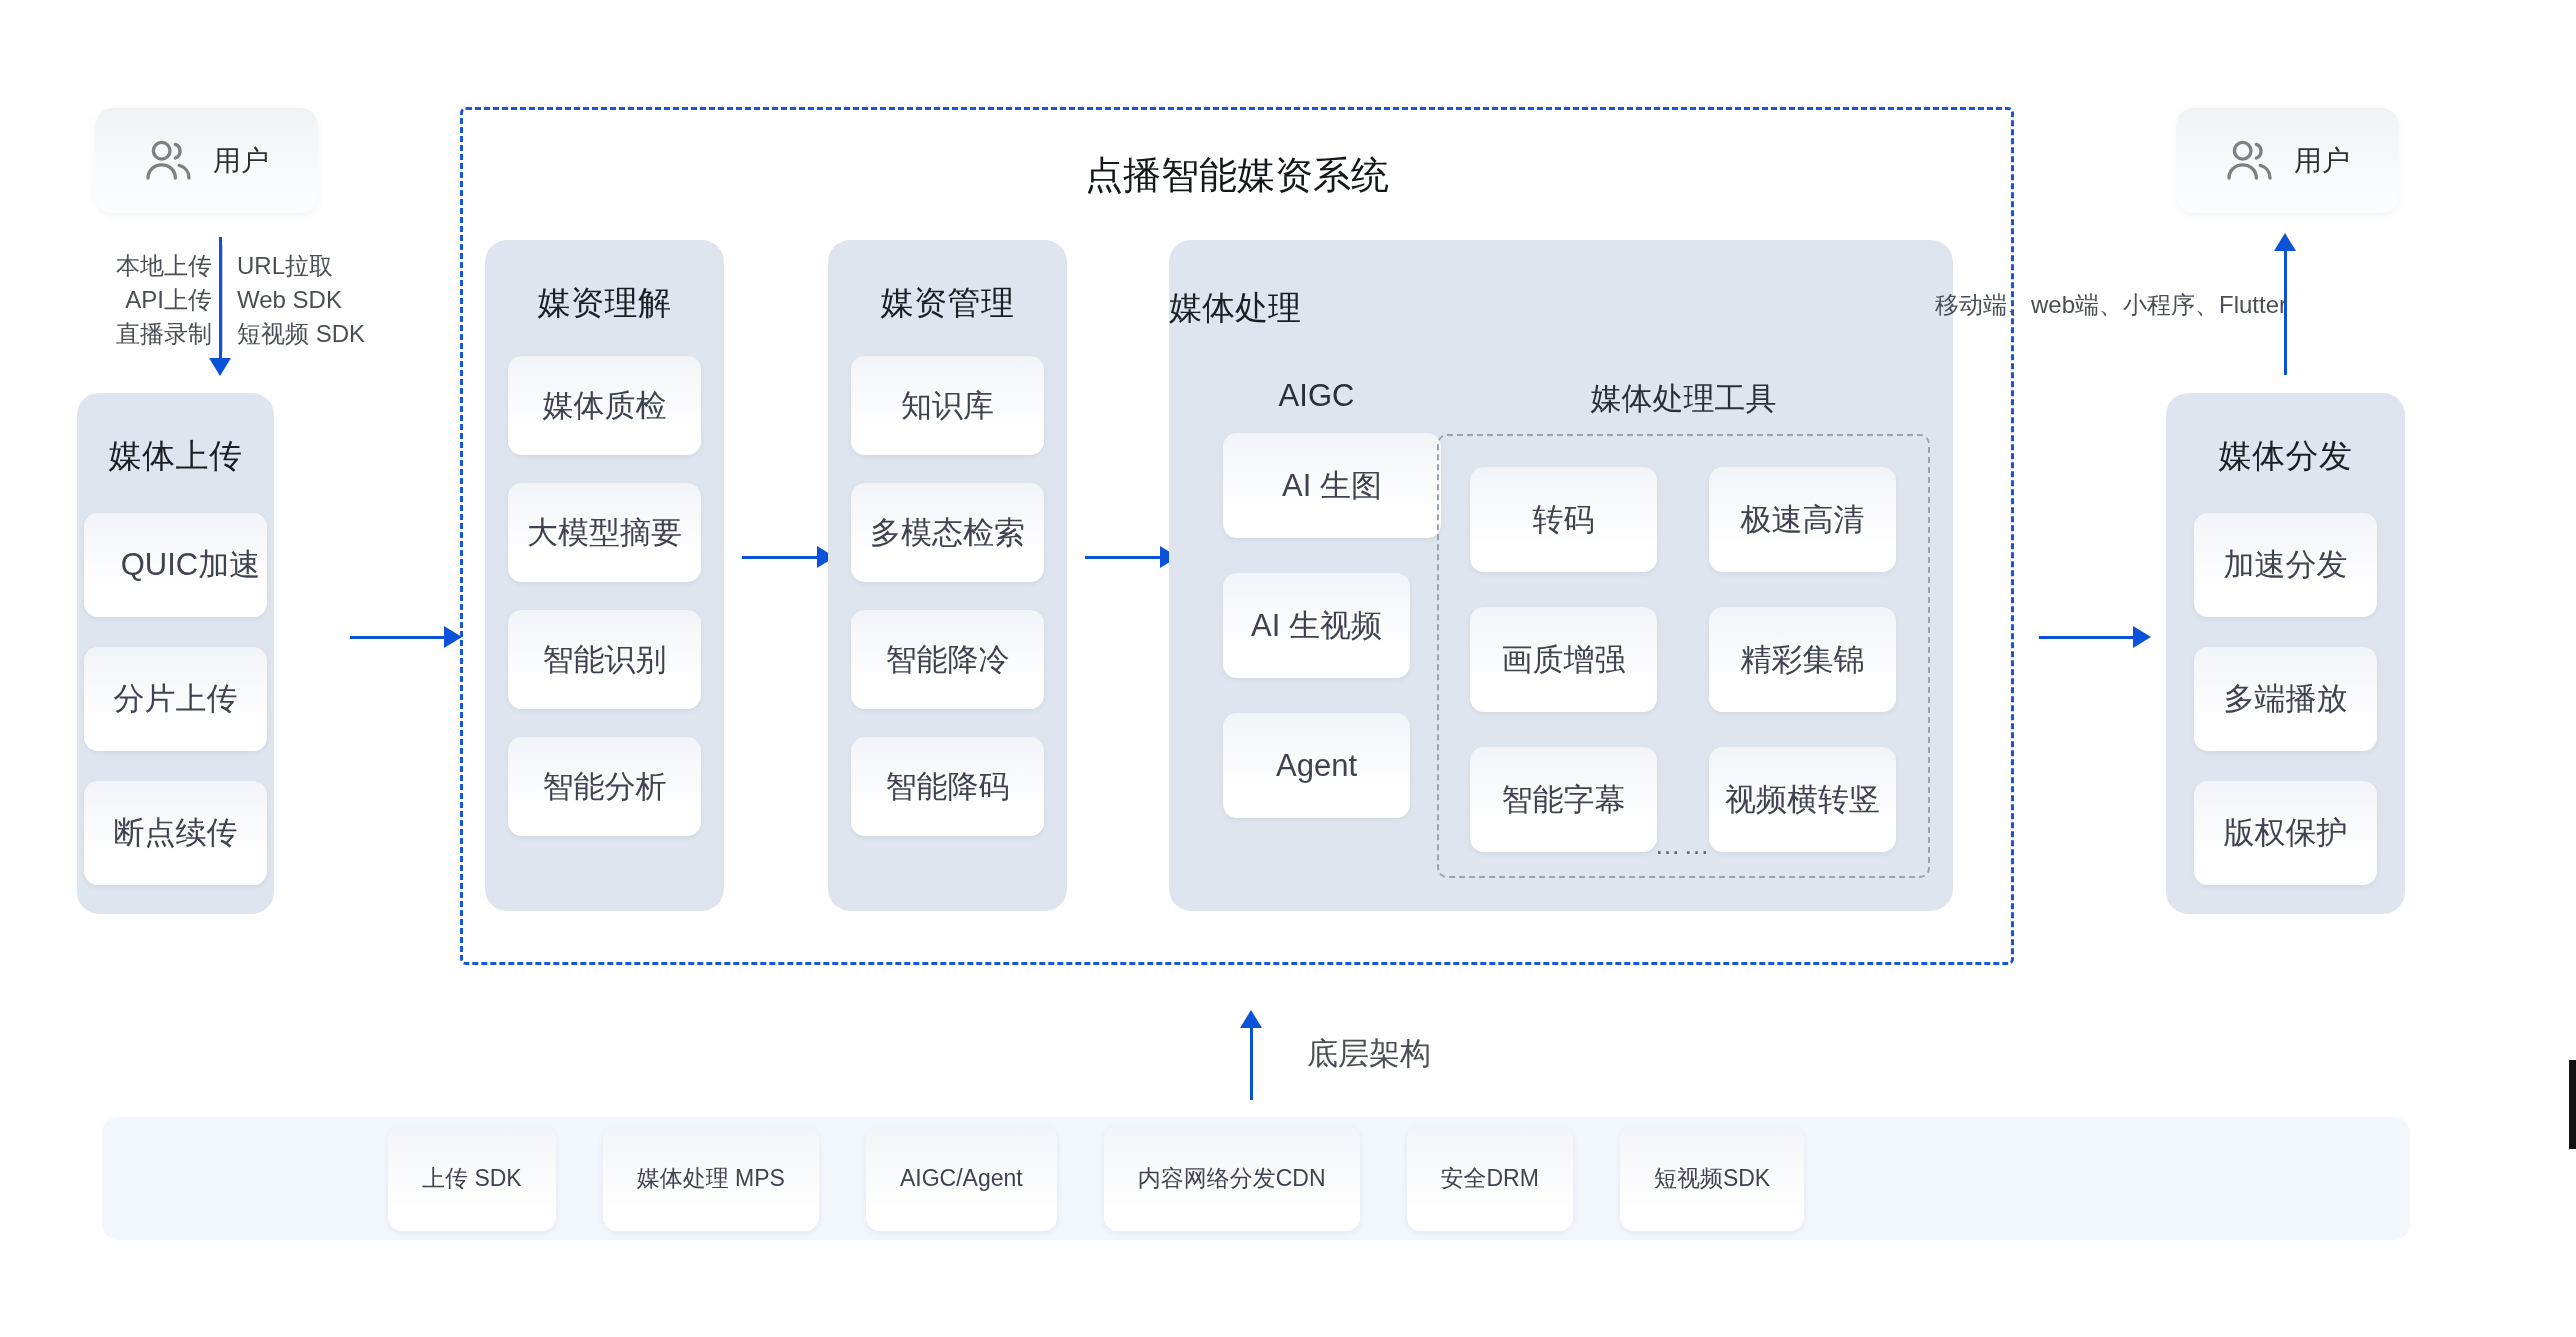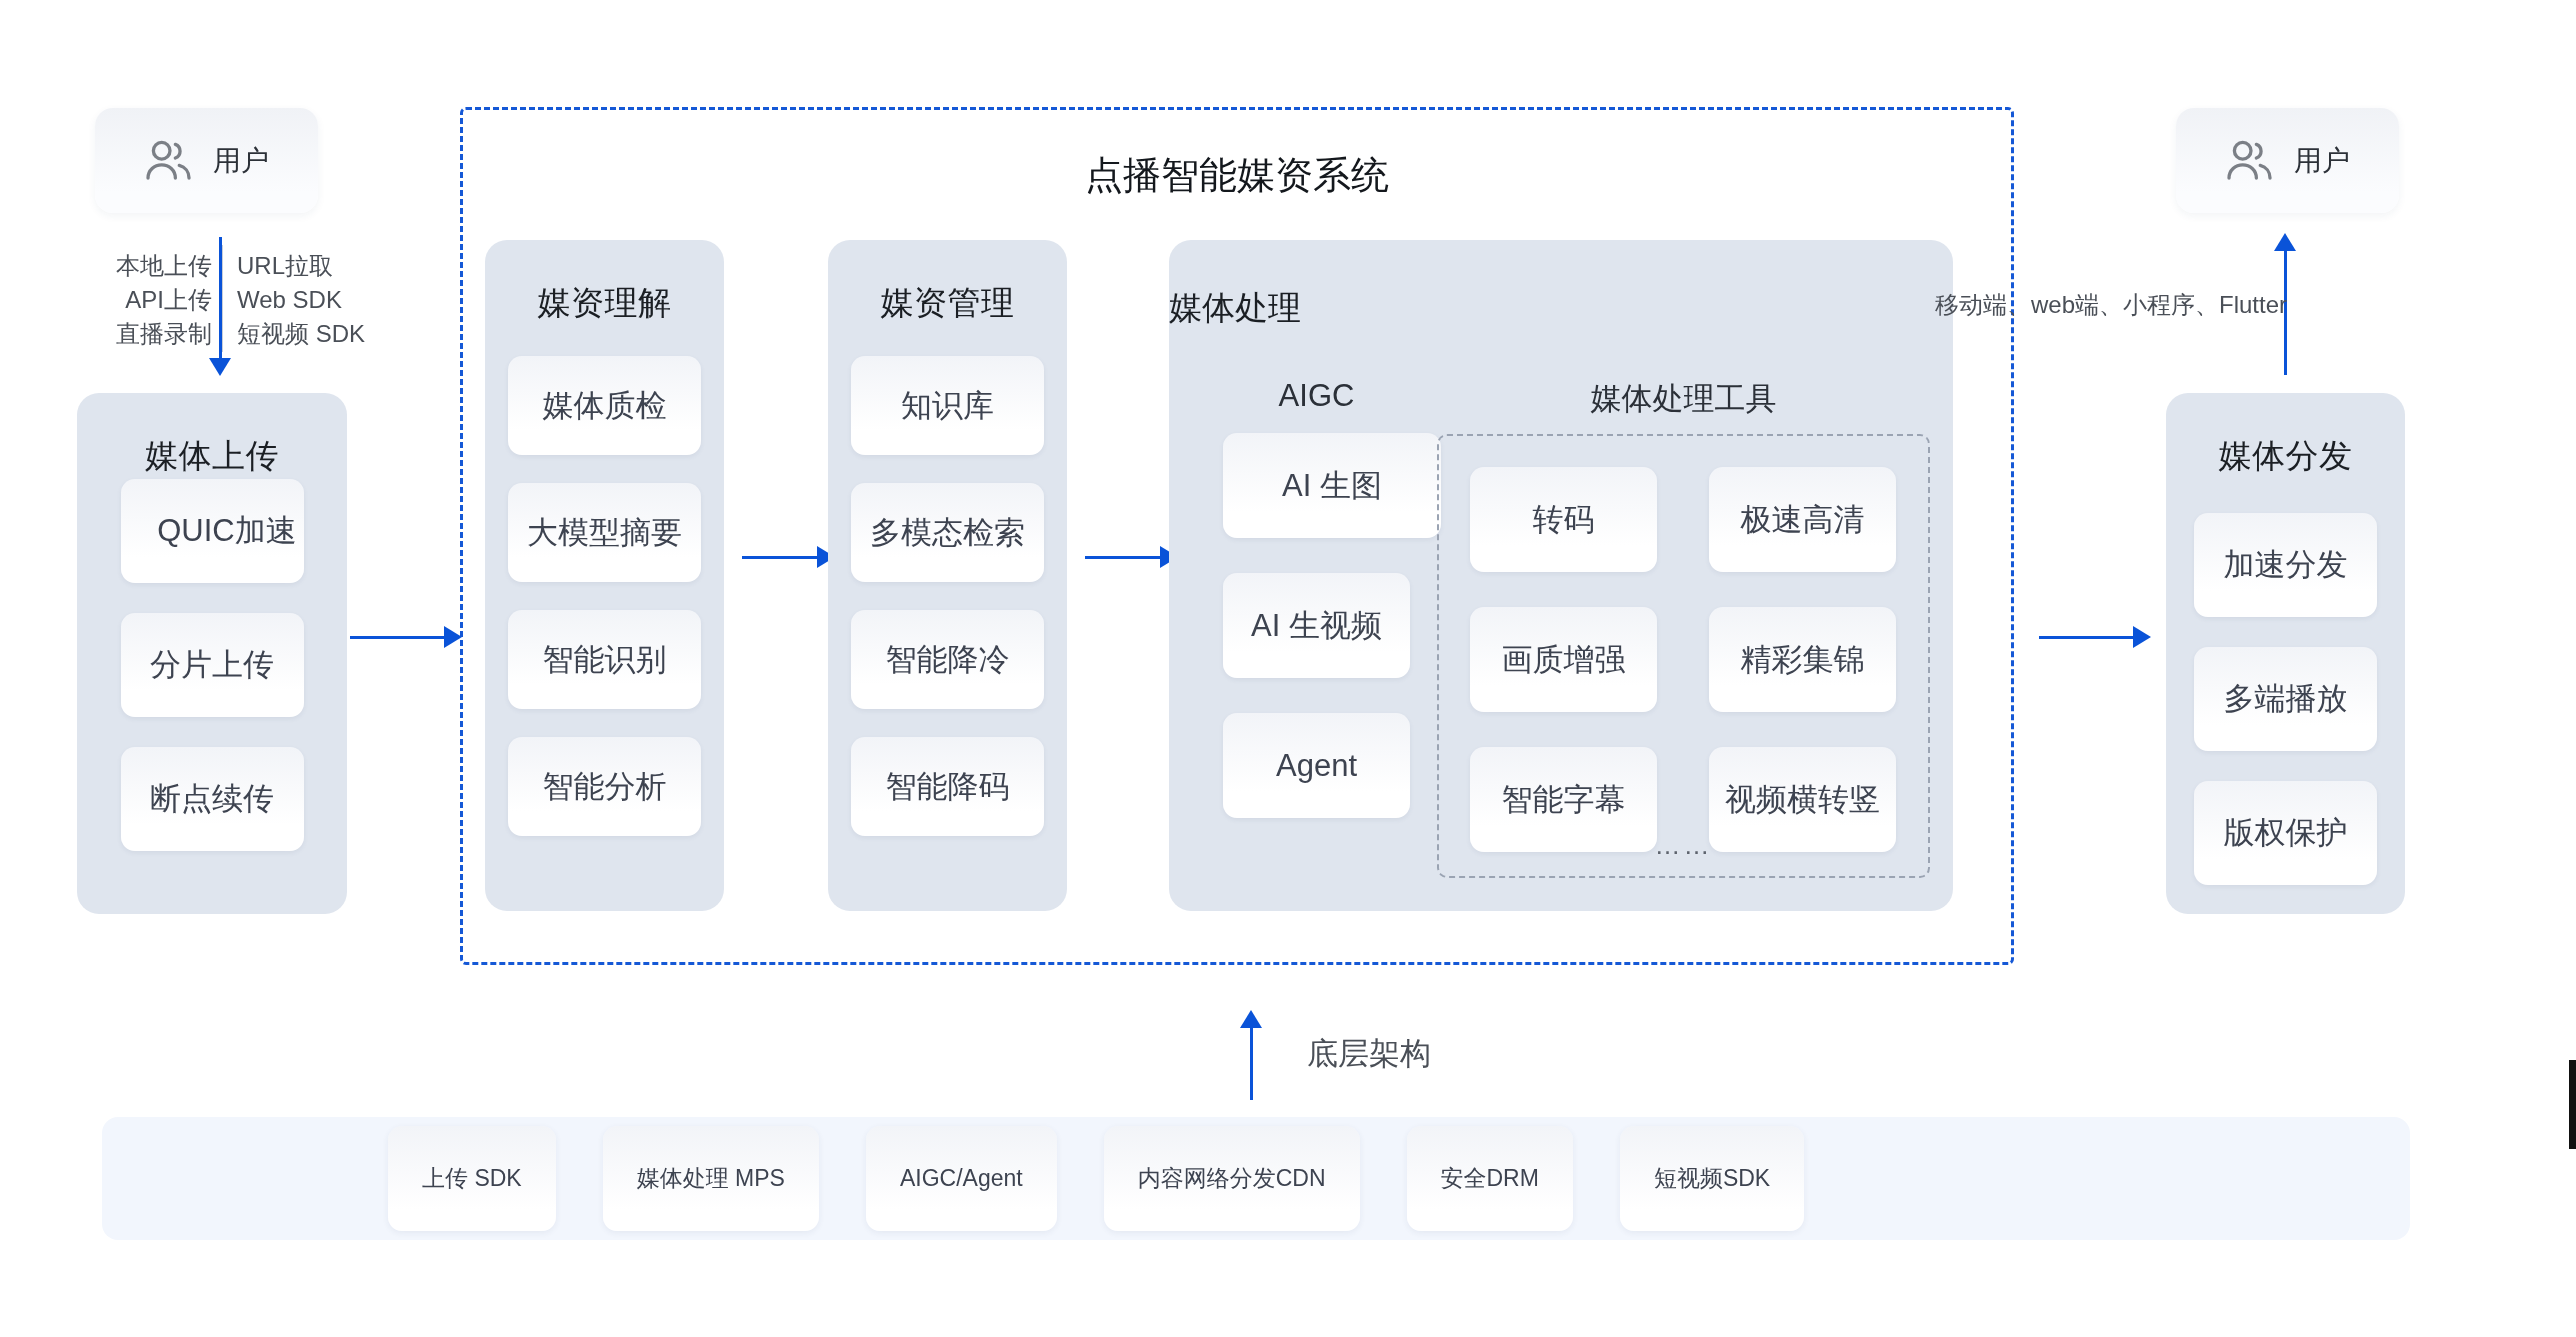--- a/index.html
+++ b/index.html
@@ -123,23 +123,23 @@
   <div class="vsep" style="left:221px; top:245px; height:107px;"></div>
   <div class="cap" style="left:237px; top:249px;">
     <div>URL拉取</div>
     <div>Web SDK</div>
     <div>短视频 SDK</div>
   </div>
 
   <div class="arrow-line" style="left:219px; top:237px; width:3px; height:123px;"></div>
   <div class="arrow-head ah-down" style="left:209px; top:358px;"></div>
 
-  <div class="grp" style="position:absolute; left:77px; top:393px; width:270px; height:521px;">
+  <div class="grp" style="position:absolute; left:77px; top:393px; width:197px; height:521px;">
     <div class="grp-title" style="margin-top:41px;">媒体上传</div>
-    <div class="chip" style="width:183px;height:104px;padding-left:30px;">QUIC加速</div>
+    <div class="chip" style="width:183px;height:104px;margin-top:34px;padding-left:30px;">QUIC加速</div>
     <div class="chip" style="width:183px;height:104px;margin-top:30px;">分片上传</div>
     <div class="chip" style="width:183px;height:104px;margin-top:30px;">断点续传</div>
   </div>
 
   <div class="arrow-line" style="left:350px; top:636px; width:96px; height:3px;"></div>
   <div class="arrow-head ah-right" style="left:444px; top:626px;"></div>
 
   <div id="sys-frame"></div>
   <div id="sys-title">点播智能媒资系统</div>
 

